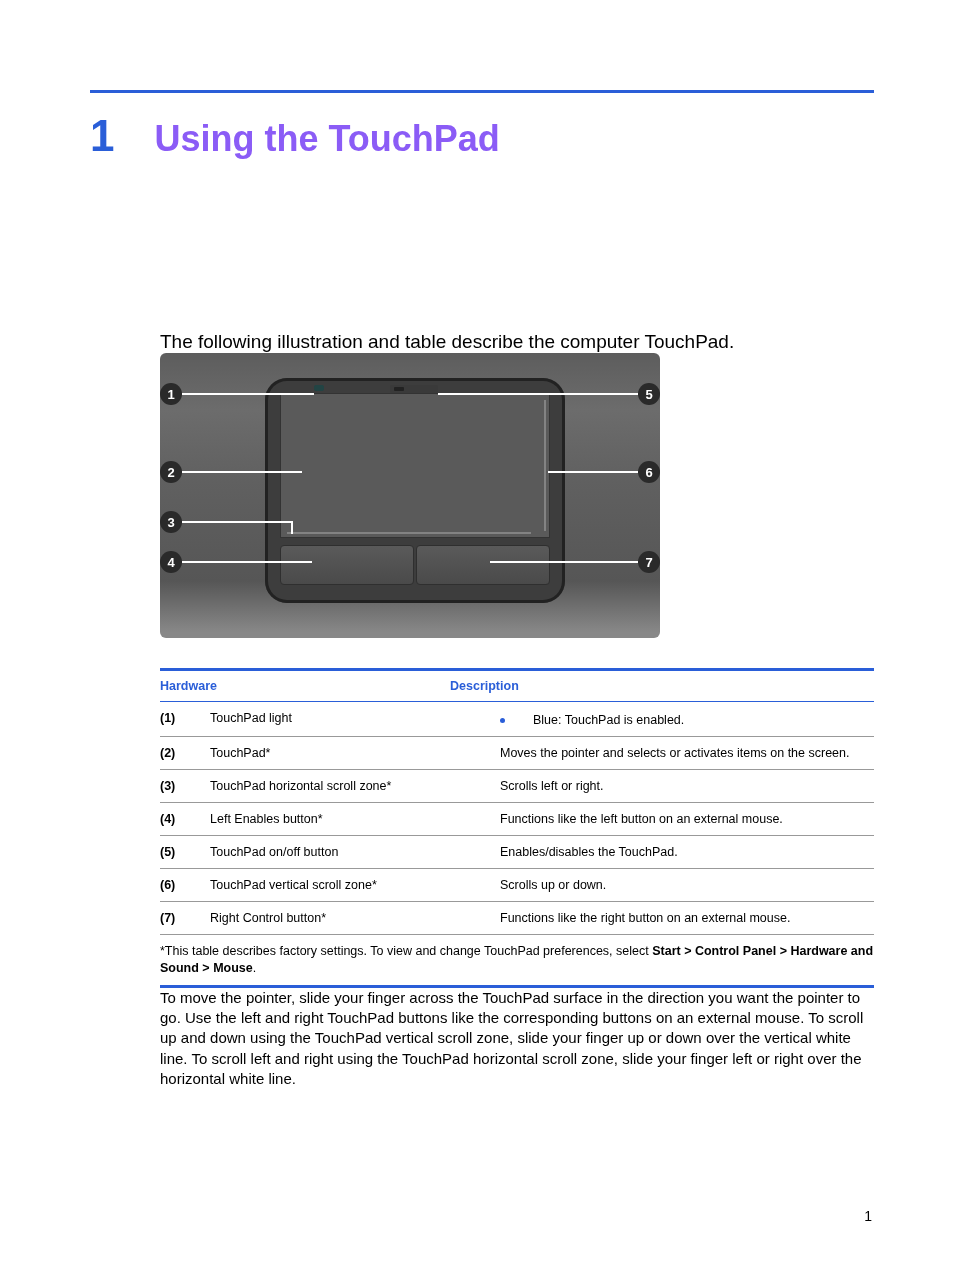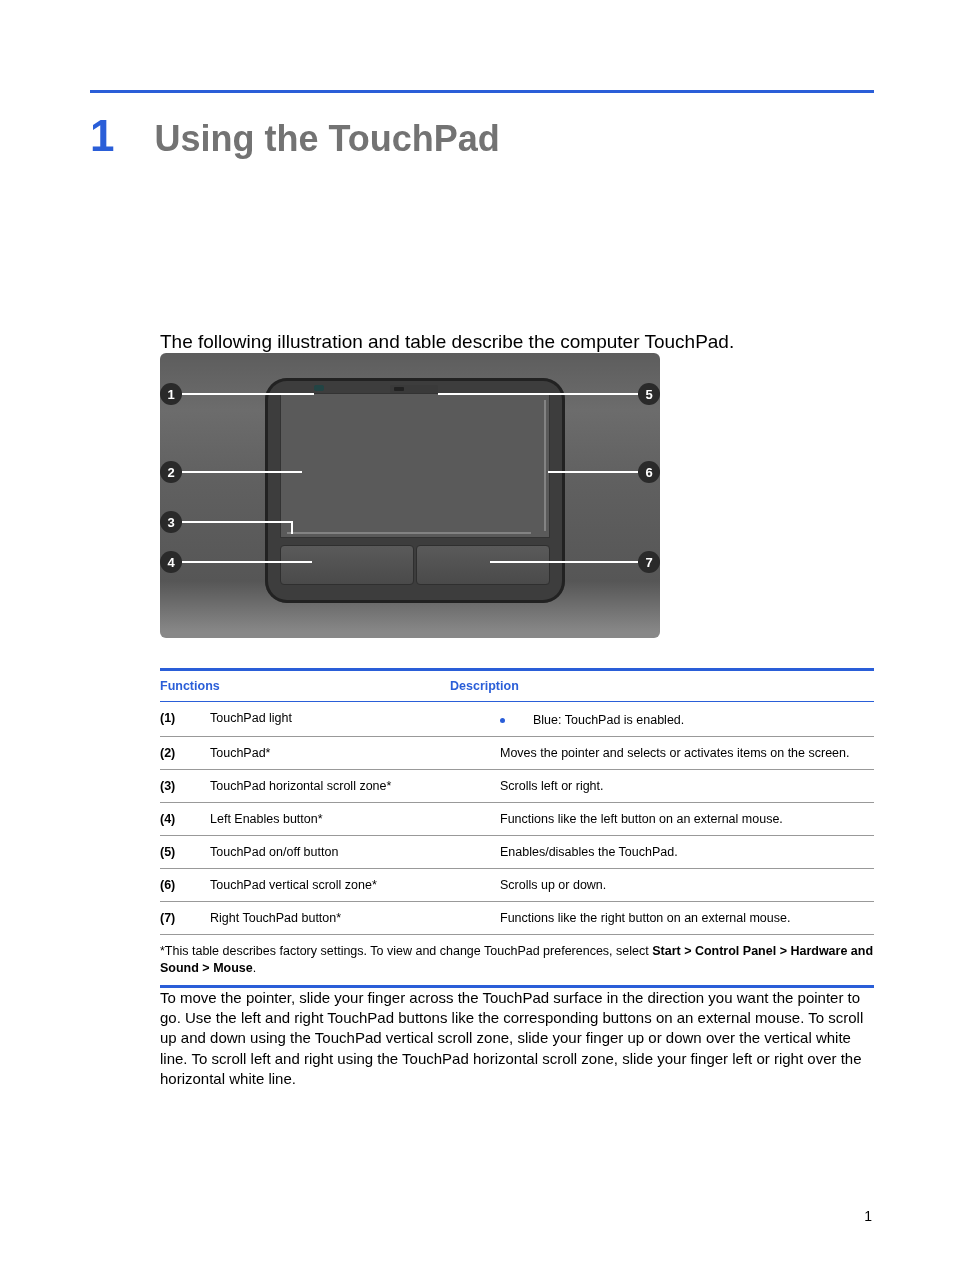--- a/index.html
+++ b/index.html
@@ -26,21 +26,21 @@
     margin-bottom: 170px;
   }
   .chapter-number {
     font-size: 44px;
     font-weight: bold;
     color: #2a5ed8;
   }
   .chapter-title {
     font-size: 36px;
     font-weight: bold;
-    color: #737373;
+    color: #8b5cf6;
   }
   .content {
     margin-left: 70px;
   }
   .intro {
     font-size: 19px;
   }
 
   
   .illus {
@@ -239,21 +239,21 @@
       <div class="lead" style="left:388px; top:118px; width:90px;"></div>
 
       <div class="callout" style="left:478px; top:198px;">7</div>
       <div class="lead" style="left:330px; top:208px; width:148px;"></div>
     </div>
 
     <div class="tbl">
       <hr class="tbl-hr-thick">
       <div class="tbl-head">
         <div class="col-num"></div>
-        <div class="col-comp" style="margin-left:-50px;">Functions</div>
+        <div class="col-comp" style="margin-left:-50px;">Hardware</div>
         <div class="col-desc">Description</div>
       </div>
       <hr class="tbl-hr-thin">
 
       <div id="rows-container">
           <div class="row" style="border-top: none;">
             <div class="col-num">(1)</div>
             <div class="col-comp">TouchPad light</div>
             <div class="col-desc">
               <ul class="bullet-list">
@@ -284,21 +284,21 @@
             <div class="col-comp">TouchPad on/off button</div>
             <div class="col-desc">Enables/disables the TouchPad.</div>
           </div>
           <div class="row">
             <div class="col-num">(6)</div>
             <div class="col-comp">TouchPad vertical scroll zone*</div>
             <div class="col-desc">Scrolls up or down.</div>
           </div>
           <div class="row">
             <div class="col-num">(7)</div>
-            <div class="col-comp">Right TouchPad button*</div>
+            <div class="col-comp">Right Control button*</div>
             <div class="col-desc">Functions like the right button on an external mouse.</div>
           </div>
         </div>
 
       <div class="footnote">
         <span>*This table describes factory settings. To view and change TouchPad preferences, select </span><b>Start &gt; Control Panel &gt; Hardware and Sound &gt; Mouse</b><span>.</span>
       </div>
       <hr class="tbl-hr-thick">
     </div>
 

